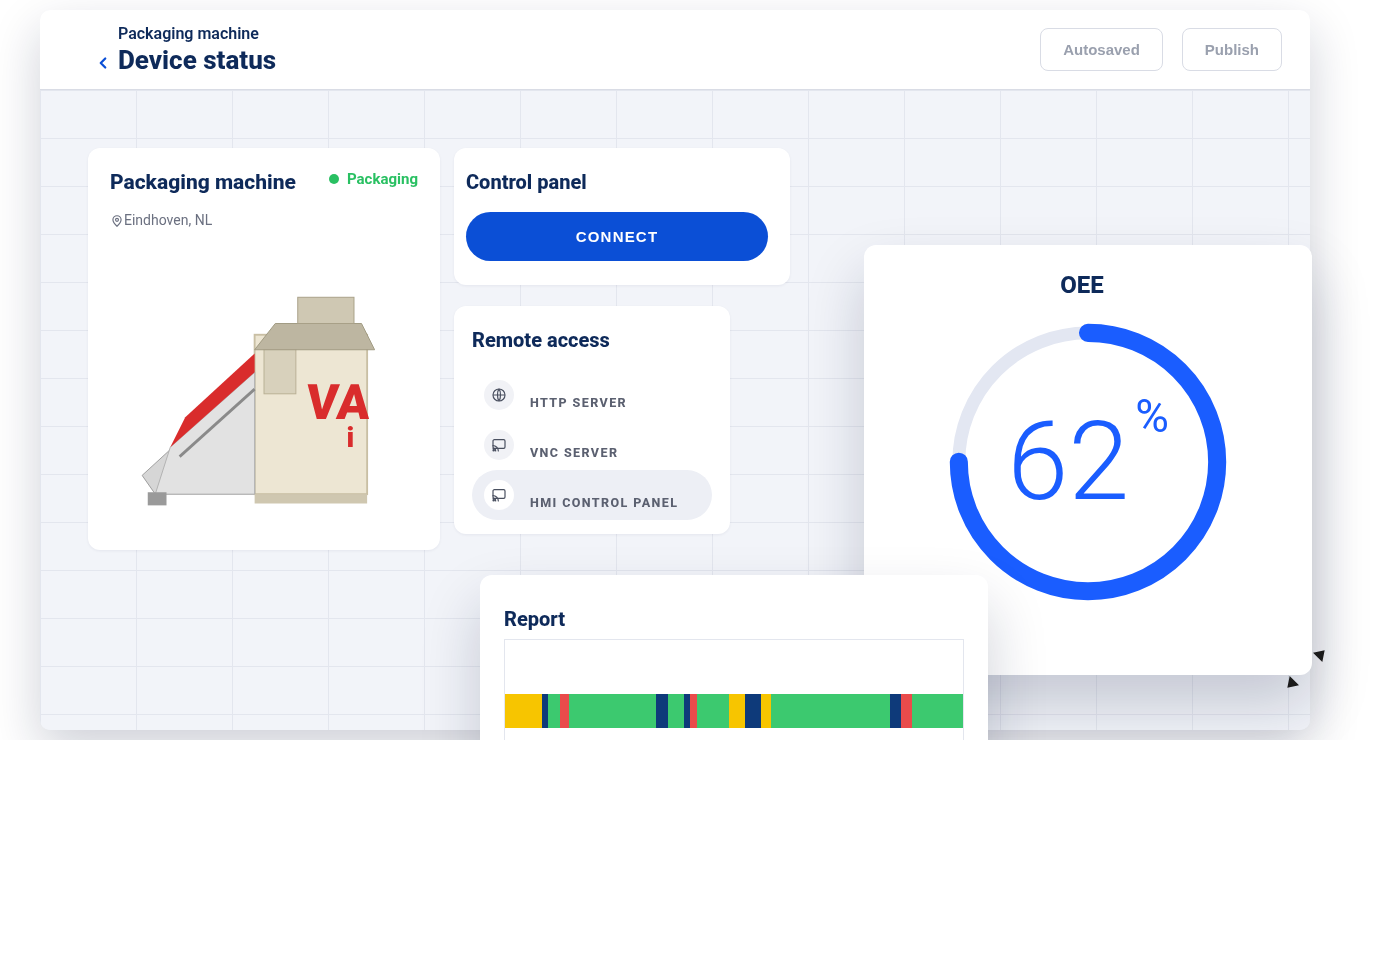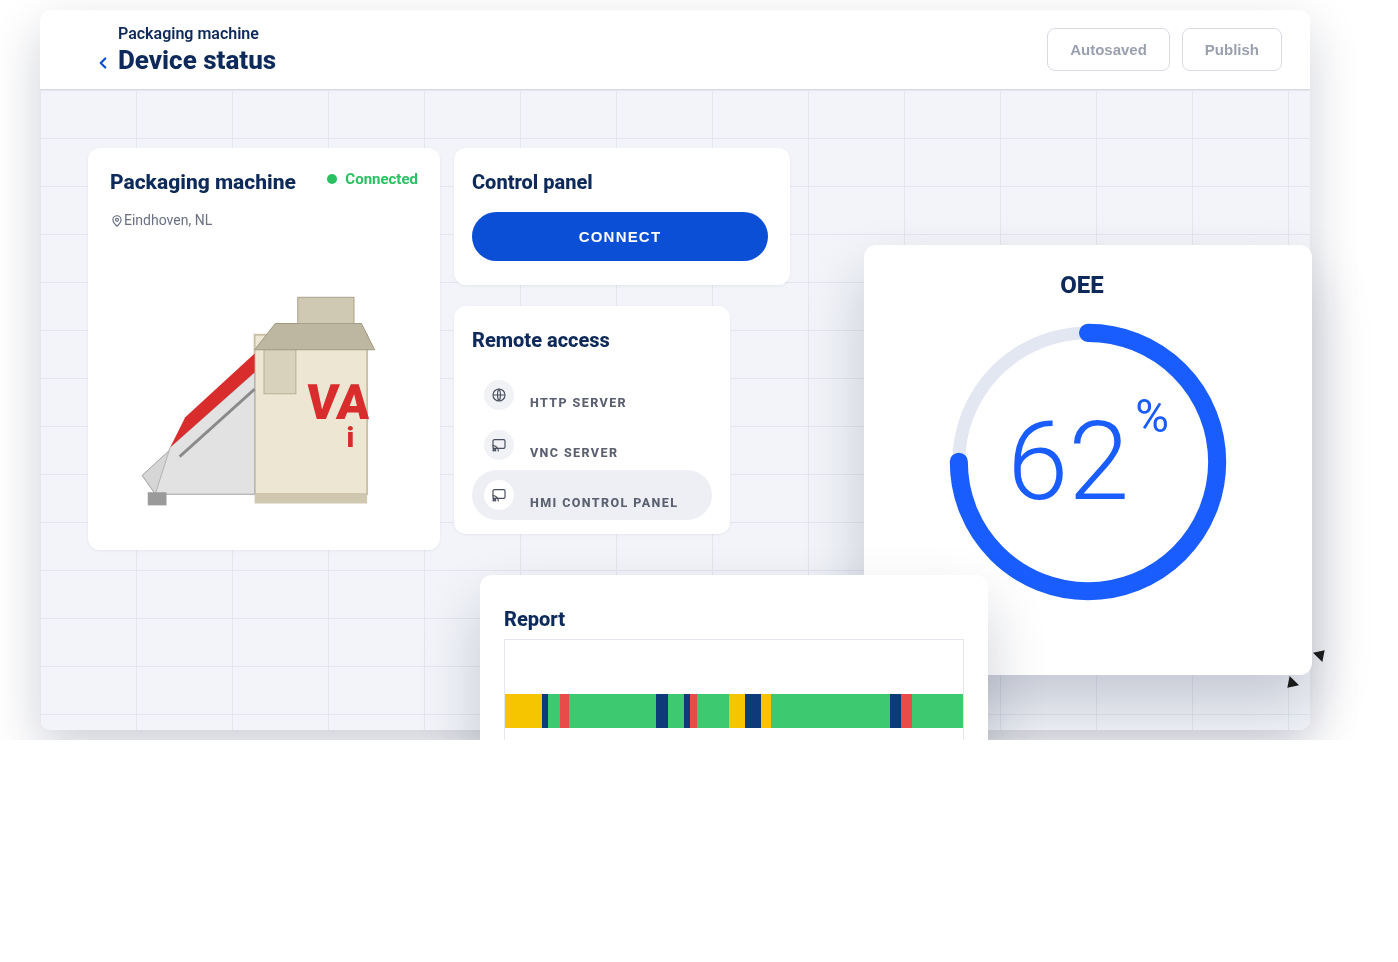--- a/index.html
+++ b/index.html
@@ -56,21 +56,21 @@
     bottom: 3px;
     width: 18px; height: 18px;
     color: var(--blue);
   }
   .page-title {
     color: var(--navy);
     font-weight: 800;
     font-size: 26px;
     margin: 0;
   }
-  .header-actions { display: flex; gap: 12px; }
+  .header-actions { display: flex; gap: 19px; }
   .ghost-btn {
     background: #fff;
     border: 1px solid var(--border);
     color: #9aa0ae;
     font-weight: 600;
     font-size: 15px;
     padding: 12px 22px;
     border-radius: 8px;
     cursor: pointer;
   }
@@ -112,21 +112,21 @@
     width: 100%;
     height: 290px;
     display:flex; align-items:center; justify-content:center;
   }
 
   
   .control-card {
     position: absolute;
     left: 414px; top: 58px;
     width: 336px;
-    padding: 22px 22px 24px 18px;
+    padding: 22px 22px 24px 12px;
   }
   .card-title { color: var(--navy); font-weight: 800; font-size: 20px; margin: 0 0 18px 0; }
   .connect-btn {
     display: block;
     width: 100%;
     background: var(--blue);
     color: #fff;
     border: none;
     border-radius: 999px;
     padding: 16px 10px;
@@ -246,21 +246,21 @@
               <svg viewBox="0 0 24 24" width="14" height="14" fill="none" stroke="#6b7080" stroke-width="2">
                   <path d="M12 21s-7-6.5-7-11a7 7 0 1 1 14 0c0 4.5-7 11-7 11z"></path>
                   <circle cx="12" cy="10" r="2.5"></circle>
                 </svg>
             </span>
             <span>Eindhoven, NL</span>
           </div>
         </div>
         <div class="status-chip">
           <span class="status-dot"></span>
-          <span>Connected</span>
+          <span>Packaging</span>
         </div>
       </div>
       <div class="device-image">
 
         <svg viewBox="0 0 320 280" width="300" height="270">
           <rect x="150" y="80" width="120" height="170" fill="#ede6d3" stroke="#c9bfa4" stroke-width="2"></rect>
           <rect x="160" y="95" width="34" height="48" fill="#d8d1bc" stroke="#b8ae93"></rect>
           <text x="216" y="170" font-size="52" font-weight="900" fill="#d92c2c" transform="skewX(-4)">VA</text>
           <text x="248" y="200" font-size="30" font-weight="900" fill="#d92c2c">i</text>
           <polygon points="150,96 278,96 264,68 172,68" fill="#bdb6a1" stroke="#9e977f"></polygon>

